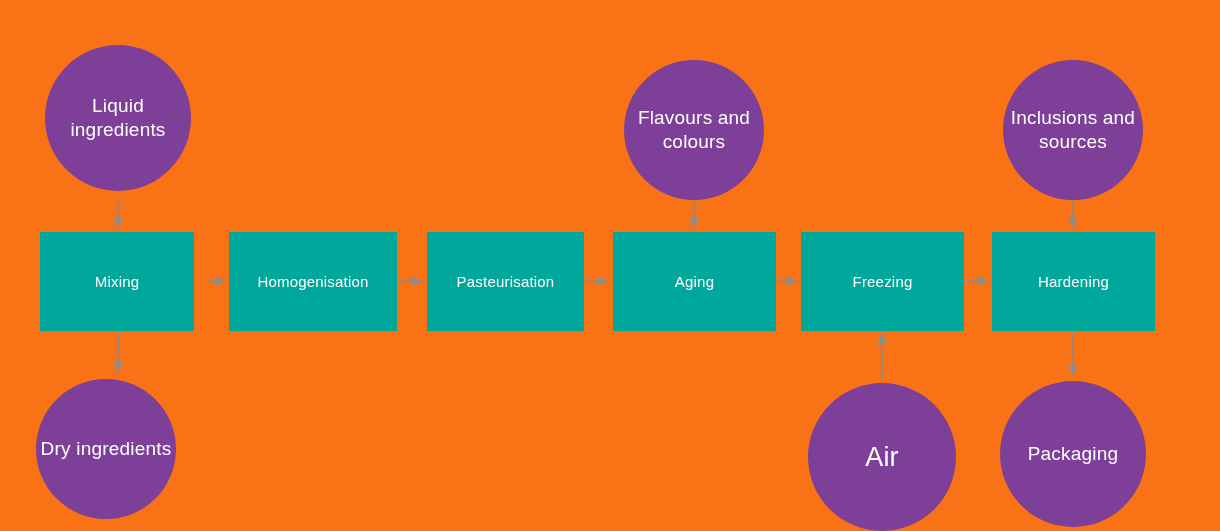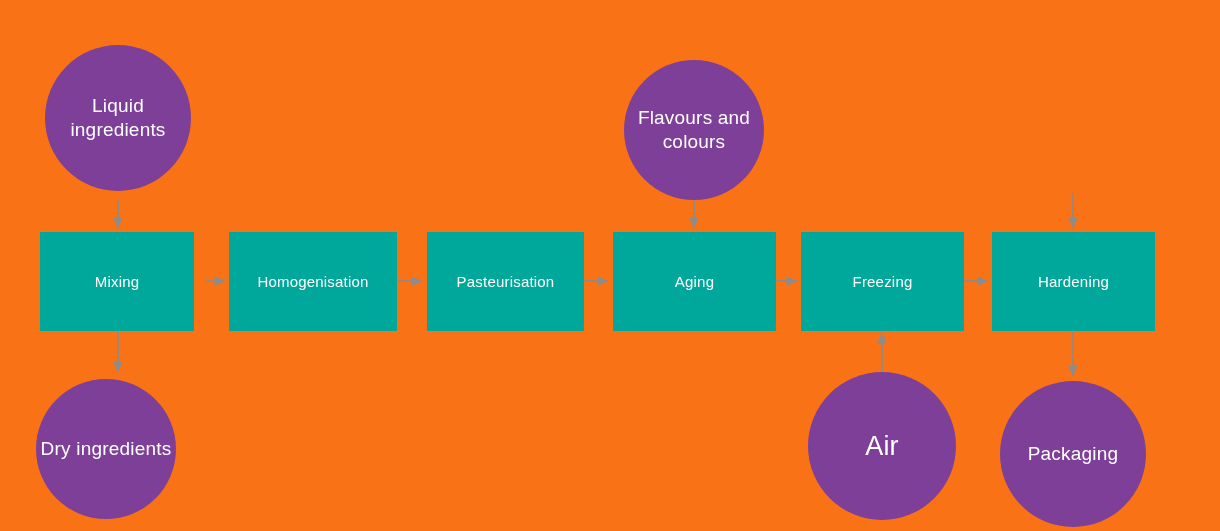--- a/index.html
+++ b/index.html
@@ -102,20 +102,23 @@
   </svg>
 
   <div class="node-circle" style="left:45px; top:45px; width:146px; height:146px;">
     <span class="node-label">Liquid ingredients</span>
   </div>
 
   <div class="node-circle" style="left:624px; top:60px; width:140px; height:140px;">
     <span class="node-label">Flavours and colours</span>
   </div>
 
+  <div class="node-circle" style="left:1003px; top:60px; width:140px; height:140px;">
+    <span class="node-label">Inclusions and sources</span>
+  </div>
 
   <div class="node-box" style="left:40px; top:232px; width:154px; height:99px;">
     <span class="node-label">Mixing</span>
   </div>
 
   <div class="node-box" style="left:229px; top:232px; width:168px; height:99px;">
     <span class="node-label">Homogenisation</span>
   </div>
 
   <div class="node-box" style="left:427px; top:232px; width:157px; height:99px;">
@@ -131,21 +134,21 @@
   </div>
 
   <div class="node-box" style="left:992px; top:232px; width:163px; height:99px;">
     <span class="node-label">Hardening</span>
   </div>
 
   <div class="node-circle" style="left:36px; top:379px; width:140px; height:140px;">
     <span class="node-label">Dry ingredients</span>
   </div>
 
-  <div class="node-circle big-label" style="left:808px; top:372px; width:148px; height:148px;">
+  <div class="node-circle big-label" style="left:808px; top:383px; width:148px; height:148px;">
     <span class="node-label">Air</span>
   </div>
 
   <div class="node-circle" style="left:1000px; top:381px; width:146px; height:146px;">
     <span class="node-label">Packaging</span>
   </div>
 
 </div>
 
 </body></html>

